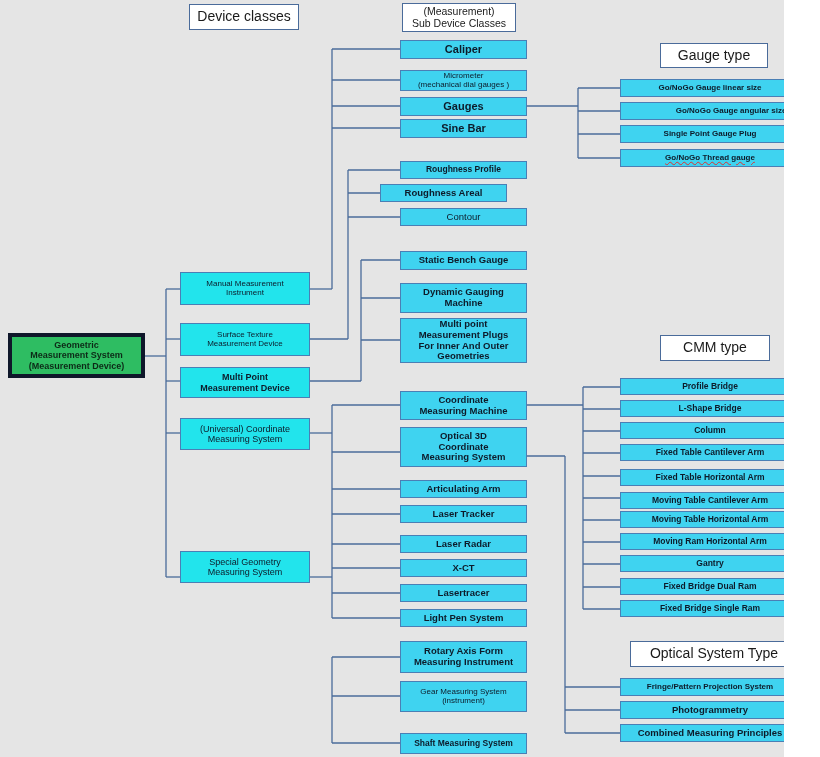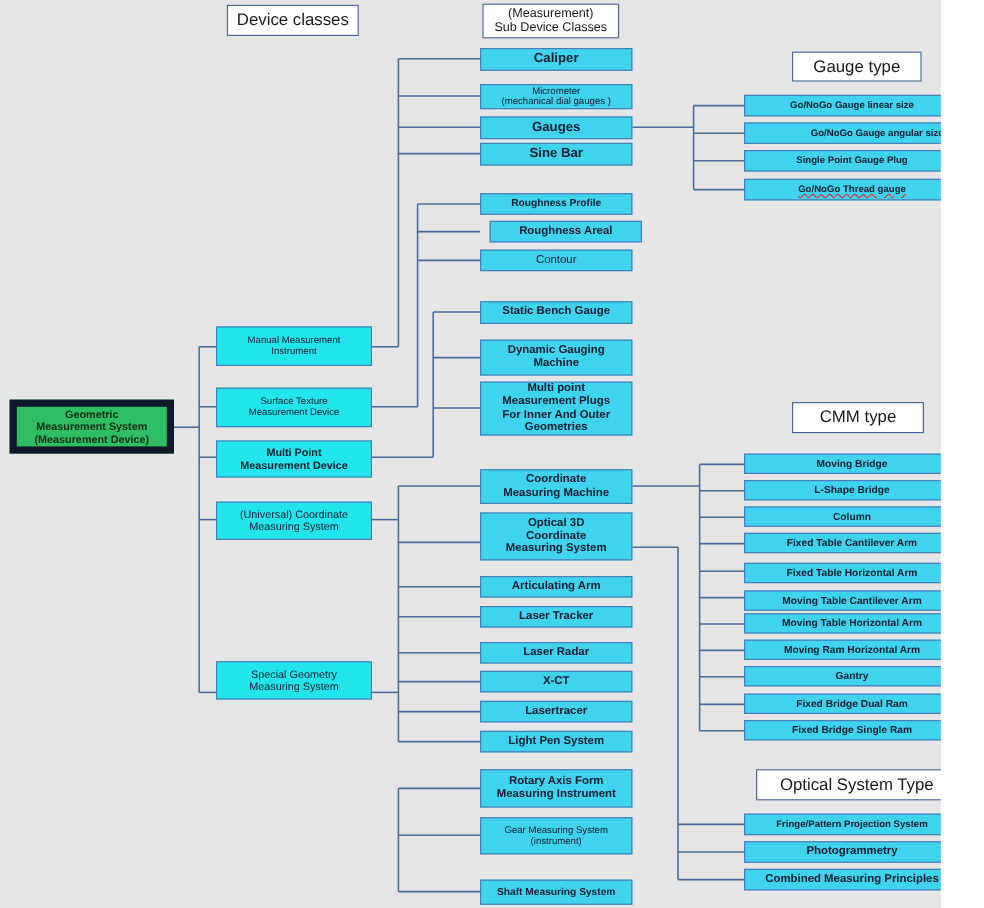--- a/index.html
+++ b/index.html
@@ -55,21 +55,21 @@
     border: 1px solid #4a7fb5;
   }
   
   .cy2 {
     background: #22e4ec;
     border: 1px solid #4a7fb5;
   }
   
   .gr {
     background: #2ebd62;
-    border: 6px solid #0f172a;
+    border: 4px solid #0f172a;
     color: #0d2a17;
   }
   .f8  { font-size: 8px;  }
   .f85 { font-size: 8.5px; }
   .f9  { font-size: 9px;  }
   .f95 { font-size: 9.5px; }
   .f105{ font-size: 11px; }
   .bold { font-weight: bold; }
   .squiggle {
     text-decoration: underline;
@@ -193,21 +193,21 @@
 
   <div class="node cy f8" style="left:400px; top:70px; width:127px; height:21px;">Micrometer
 (mechanical dial gauges )</div>
 
   <div class="node cy f105 bold" style="left:400px; top:97px; width:127px; height:19px;">Gauges</div>
 
   <div class="node cy f105 bold" style="left:400px; top:119px; width:127px; height:19px;">Sine Bar</div>
 
   <div class="node cy f85 bold" style="left:400px; top:161px; width:127px; height:18px;">Roughness Profile</div>
 
-  <div class="node cy f95 bold" style="left:408px; top:184px; width:127px; height:18px;">Roughness Areal</div>
+  <div class="node cy f95 bold" style="left:380px; top:184px; width:127px; height:18px;">Roughness Areal</div>
 
   <div class="node cy f95" style="left:400px; top:208px; width:127px; height:18px;">Contour</div>
 
   <div class="node cy f95 bold" style="left:400px; top:251px; width:127px; height:19px;">Static Bench Gauge</div>
 
   <div class="node cy f95 bold" style="left:400px; top:283px; width:127px; height:30px;">Dynamic Gauging
 Machine</div>
 
   <div class="node cy f95 bold" style="left:400px; top:318px; width:127px; height:45px;">Multi point
 Measurement Plugs
@@ -242,21 +242,21 @@
   <div class="node cy f85 bold" style="left:400px; top:733px; width:127px; height:21px;">Shaft Measuring System</div>
 
   <div class="node cy f8 bold" style="left:620px; top:79px; width:180px; height:18px;">Go/NoGo Gauge linear size</div>
 
   <div class="node cy f8 bold" style="left:620px; top:102px; width:180px; height:18px;padding-left:44px;">Go/NoGo Gauge angular size</div>
 
   <div class="node cy f8 bold" style="left:620px; top:125px; width:180px; height:18px;">Single Point Gauge Plug</div>
 
   <div class="node cy f8 bold squiggle" style="left:620px; top:149px; width:180px; height:18px;">Go/NoGo Thread gauge</div>
 
-  <div class="node cy f85 bold" style="left:620px; top:378px; width:180px; height:17px;">Moving Bridge</div>
+  <div class="node cy f85 bold" style="left:620px; top:378px; width:180px; height:17px;">Profile Bridge</div>
 
   <div class="node cy f85 bold" style="left:620px; top:400px; width:180px; height:17px;">L-Shape Bridge</div>
 
   <div class="node cy f85 bold" style="left:620px; top:422px; width:180px; height:17px;">Column</div>
 
   <div class="node cy f85 bold" style="left:620px; top:444px; width:180px; height:17px;">Fixed Table Cantilever Arm</div>
 
   <div class="node cy f85 bold" style="left:620px; top:492px; width:180px; height:17px;">Moving Table Cantilever Arm</div>
 
   <div class="node cy f85 bold" style="left:620px; top:469px; width:180px; height:17px;">Fixed Table Horizontal Arm</div>

